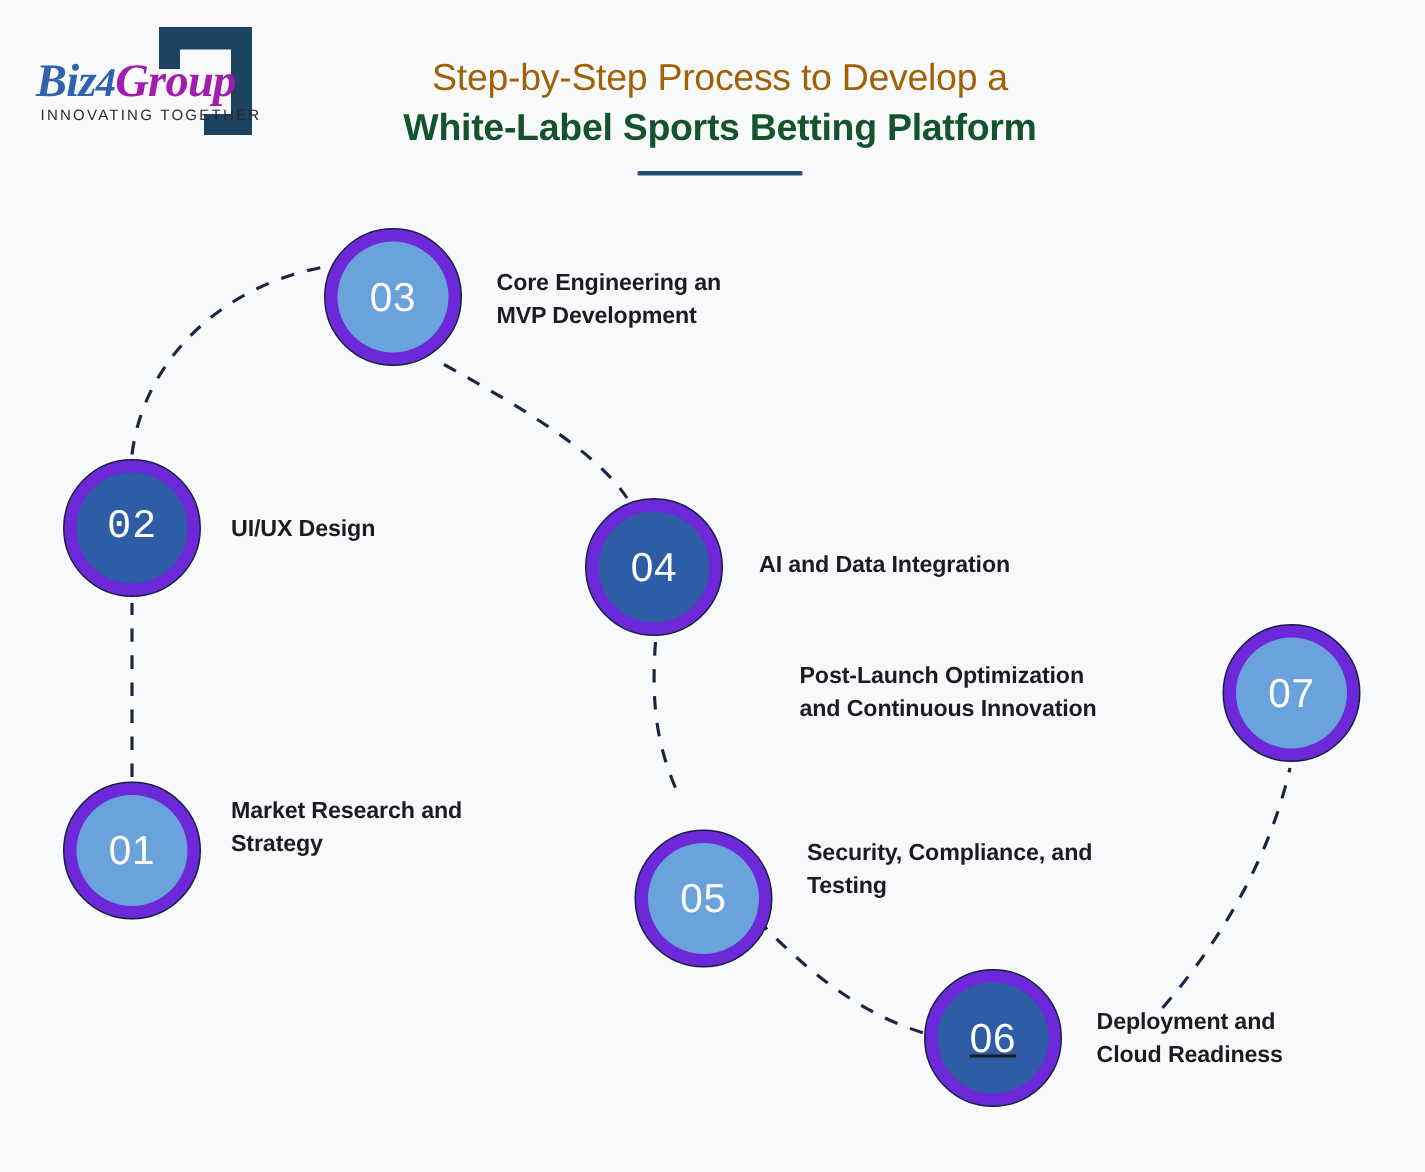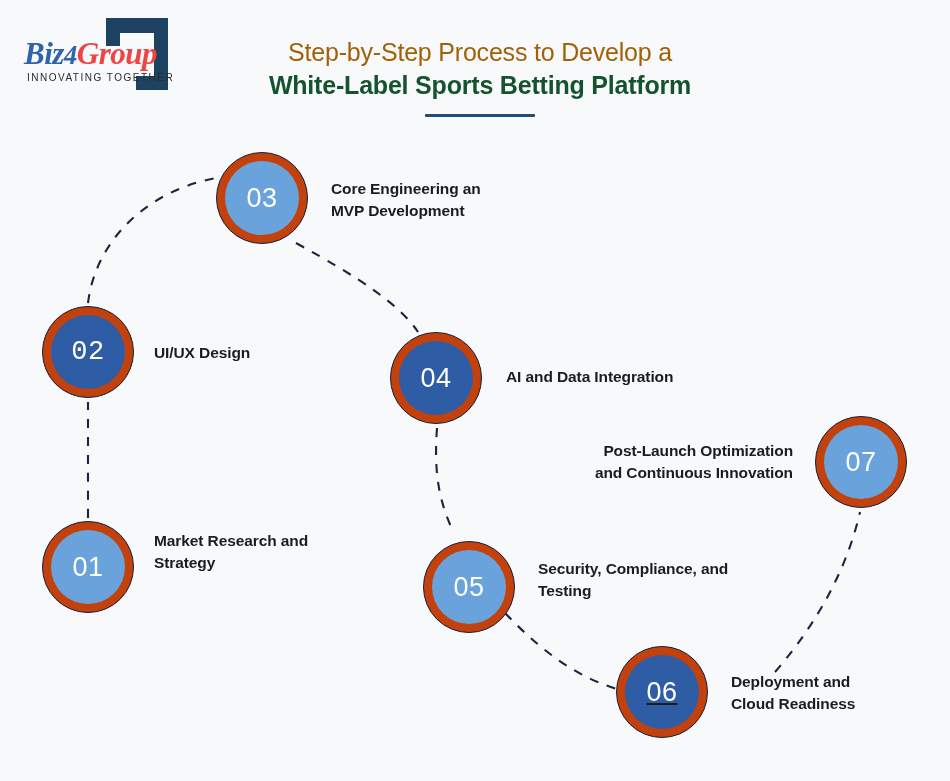--- a/index.html
+++ b/index.html
@@ -45,21 +45,21 @@
     font-family: "Liberation Serif", serif;
     font-style: italic;
     font-weight: bold;
     font-size: 31px;
     letter-spacing: -0.5px;
     color: #2f63ad;
     white-space: nowrap;
     z-index: 3;
   }
   .logo-text .dark {
-    color: #ef4444;
+    color: #a21caf;
   }
   .logo-text .four {
     color: #2f63ad;
     font-size: 27px;
   }
   .logo-tag {
     position: absolute;
     left: 9px;
     top: 58px;
     font-family: "Liberation Sans", sans-serif;
@@ -116,21 +116,21 @@
   
   .step {
     position: absolute;
   }
   .circle {
     position: absolute;
     width: 92px;
     height: 92px;
     border-radius: 50%;
     border: 1.6px solid #15203f;
-    background: #c2410c;
+    background: #6d28d9;
     box-sizing: border-box;
     display: flex;
     align-items: center;
     justify-content: center;
   }
   .circle .inner {
     width: 74px;
     height: 74px;
     border-radius: 50%;
     display: flex;
@@ -146,21 +146,20 @@
 
   .step-label {
     position: absolute;
     font-size: 15.5px;
     font-weight: bold;
     line-height: 22px;
     color: #1b1c1f;
     letter-spacing: -0.1px;
   }
   .step-label.right-align {
-    text-align: right;
   }
 </style>
 </head>
 <body>
 
 <div id="canvas">
 
   <div class="logo-wrap">
     <svg class="logo-bracket" viewBox="0 0 62 72">
       <path d="M0 0 H62 V72 H30 V58 H48 V15 H14 V28 H0 Z" fill="#1e4262"></path>
@@ -224,21 +223,21 @@
   <div class="step" style="left:390px; top:332px;">
     <div class="circle" style="left:0; top:0;">
       <div class="inner dark">04</div>
     </div>
   </div>
   <div class="step-label" style="left:506px; top:366px; width:250px;">
     <div>AI and Data Integration</div>
   </div>
 
   <div class="step" style="left:423px; top:537px;">
-    <div class="circle" style="left:0; top:4px;">
+    <div class="circle" style="left:0; top:16px;">
       <div class="inner light">05</div>
     </div>
   </div>
   <div class="step-label" style="left:538px; top:558px; width:250px;">
     <div>Security, Compliance, and</div>
     <div>Testing</div>
   </div>
 
   <div class="step" style="left:616px; top:646px;">
     <div class="circle" style="left:0; top:0;text-decoration:underline;">

